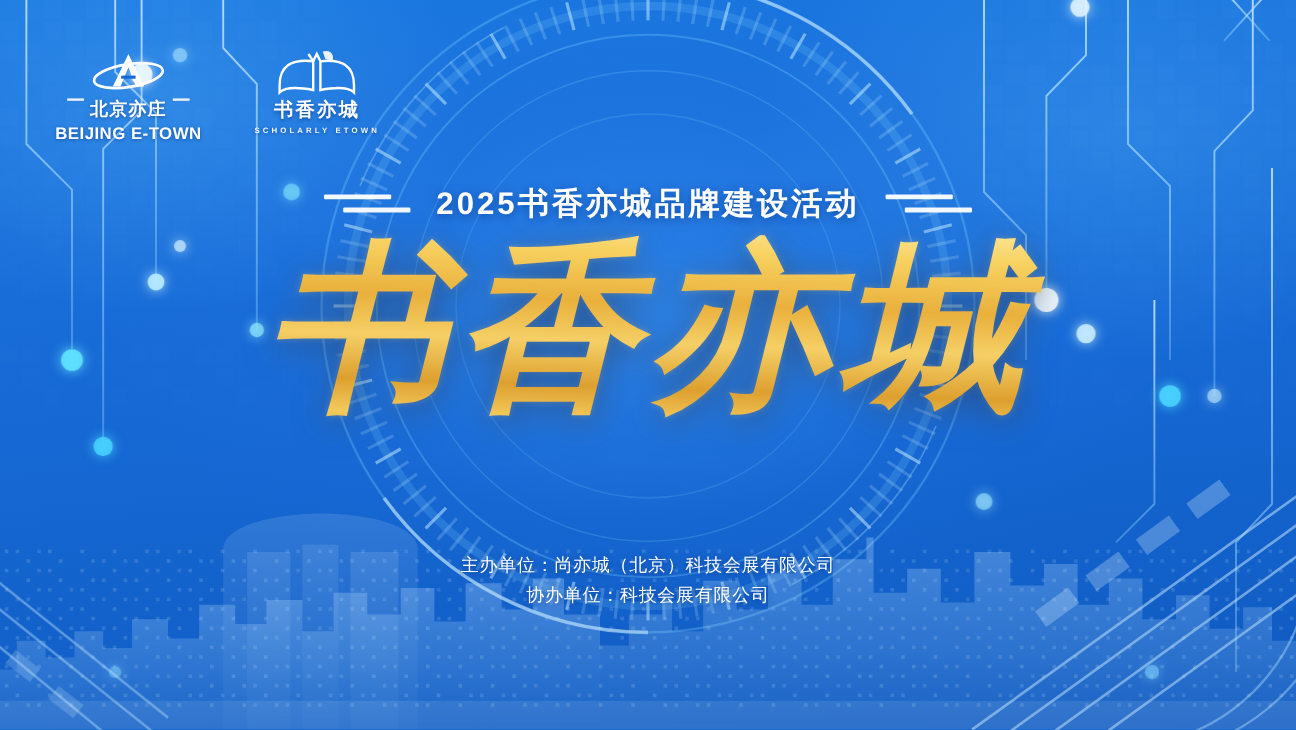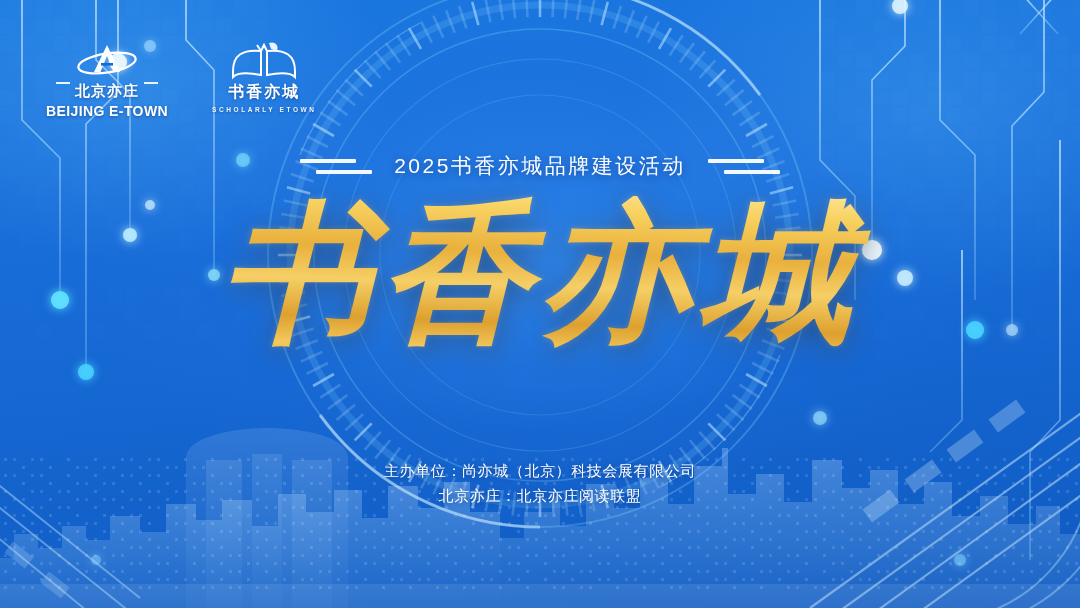--- a/index.html
+++ b/index.html
@@ -49,21 +49,21 @@
   }
   .logo2 .cn{font-size:16px; letter-spacing:2px;}
   .logo2 .en{font-size:6.5px; letter-spacing:2.6px; opacity:.92; font-weight:600; margin-top:3px;}
 
   
   .subtitle-row{
     position:absolute; left:0; right:0; top:152px; z-index:9;
     display:flex; align-items:center; justify-content:center; gap:22px;
   }
   .subtitle{
-    color:#ffffff; font-size:21px; font-weight:400; letter-spacing:2.5px;
+    color:#ffffff; font-size:26px; font-weight:700; letter-spacing:2.5px;
     white-space:nowrap; text-shadow:0 2px 8px rgba(0,45,120,.55);
   }
   .dashes{display:flex; flex-direction:column; gap:7px; width:72px;}
   .dashes span{display:block; height:4px; background:#fff; opacity:.95; border-radius:1px;}
   .dashes.l span:nth-child(1){width:56px; margin-left:0;}
   .dashes.l span:nth-child(2){width:56px; margin-left:16px;}
   .dashes.r span:nth-child(1){width:56px; margin-left:0;}
   .dashes.r span:nth-child(2){width:56px; margin-left:16px;}
 
   
@@ -1746,16 +1746,16 @@
     <div class="dashes r">
         <span></span>
         <span></span>
       </div>
   </div>
 
   <div class="main-title">书香亦城</div>
 
   <div class="credits">
     <div>主办单位：尚亦城（北京）科技会展有限公司</div>
-    <div>北京亦庄：北京亦庄阅读联盟</div>
+    <div>协办单位：科技会展有限公司</div>
   </div>
 
 </div>
 
 </body></html>

